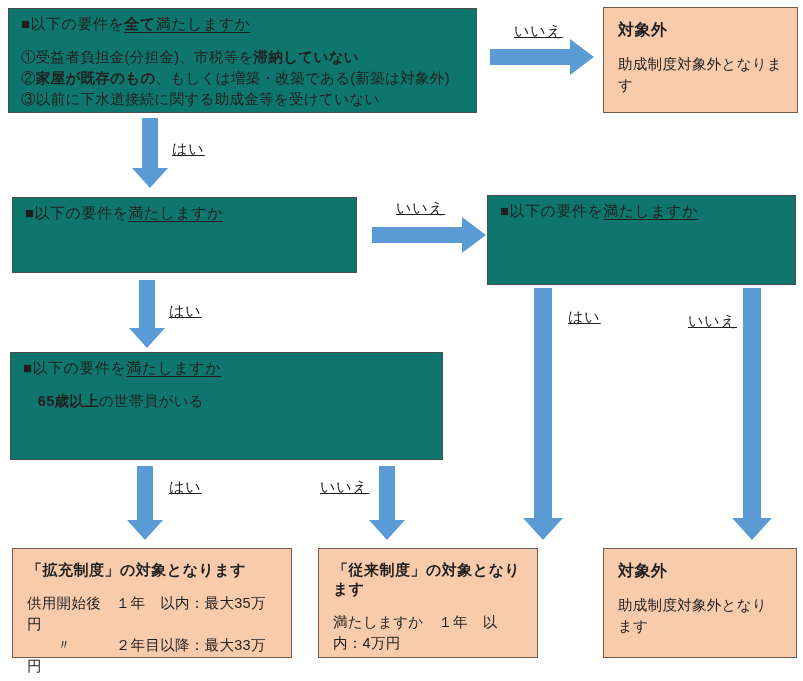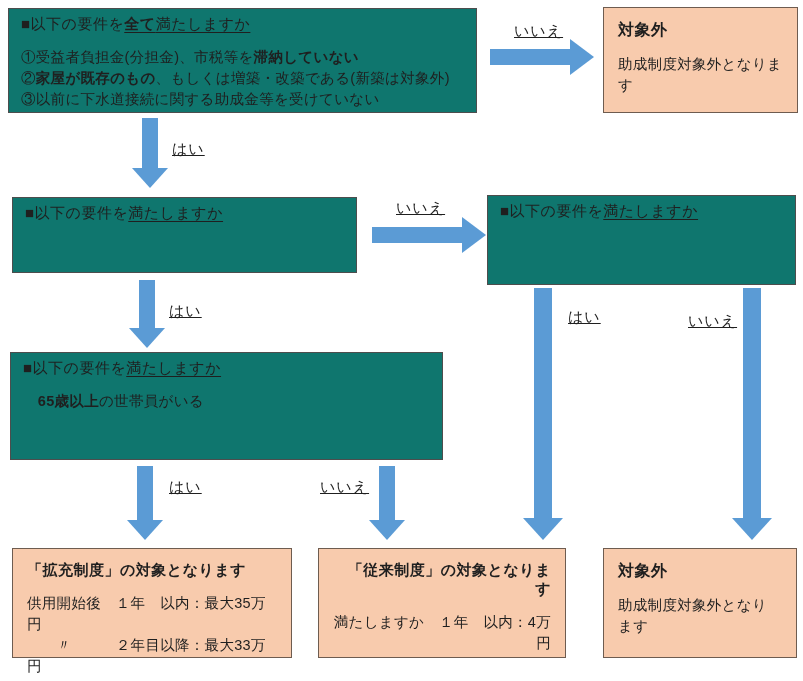--- a/index.html
+++ b/index.html
@@ -117,21 +117,21 @@
     <div class="head"></div>
   </div>
   <span class="alabel" style="left:688px;top:312px;">いいえ</span>
 
   <div class="box result" style="left:12px;top:548px;width:280px;height:110px;">
     <div class="box-title" style="font-size:15px;"><span class="b">「拡充制度」</span><span>の対象となります</span></div>
     <div class="box-line"><span>供用開始後　１年　以内：最大35万円</span></div>
     <div class="box-line"><span>　　〃　　　２年目以降：最大33万円</span></div>
   </div>
 
-  <div class="box result" style="left:318px;top:548px;width:248px;height:110px;text-align:right;">
+  <div class="box result" style="left:318px;top:548px;width:220px;height:110px;">
     <div class="box-title" style="font-size:15px;"><span class="b">「従来制度」</span><span>の対象となります</span></div>
     <div class="box-line"><span>満たしますか　１年　以内：4万円</span></div>
   </div>
 
   <div class="box result" style="left:603px;top:548px;width:194px;height:110px;">
     <div class="box-title"><span class="b">対象外</span></div>
     <div class="box-line"><span>助成制度対象外となります</span></div>
   </div>
 
 </div>

